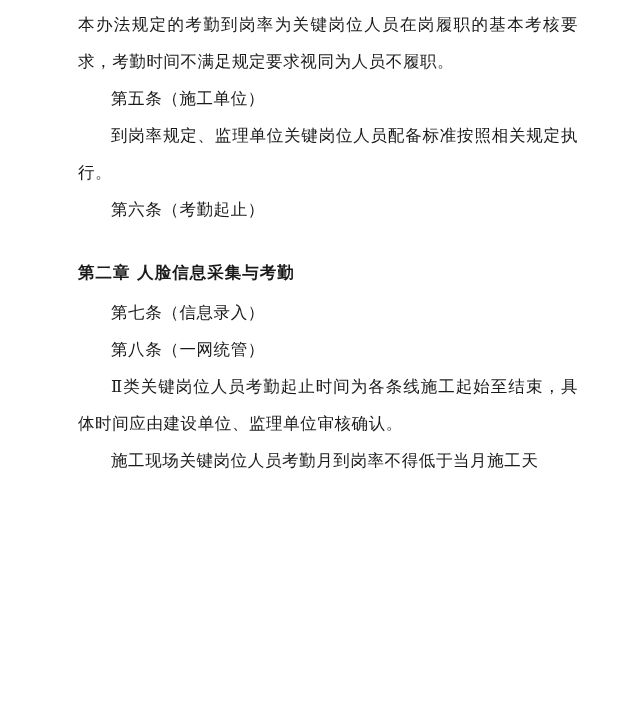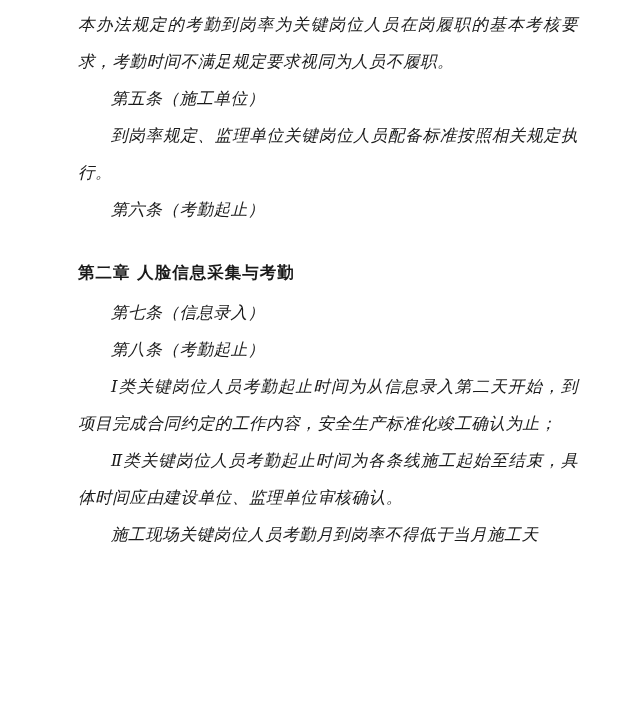--- a/index.html
+++ b/index.html
@@ -21,21 +21,20 @@
     box-sizing: border-box;
     padding: 6px 56px 0 78px;
   }
   .para {
     font-size: 16.5px;
     line-height: 37px;
     text-align: justify;
     text-justify: inter-ideograph;
     margin: 0;
     letter-spacing: 0.6px;
-    font-style: italic;
   }
   .indent {
     text-indent: 2em;
   }
   .heading {
     font-size: 16.5px;
     line-height: 37px;
     font-weight: bold;
     text-align: left;
     margin: 0;
@@ -64,22 +63,21 @@
 
   <div class="spacer-chapter"></div>
 
   <p class="heading">第二章  人脸信息采集与考勤</p>
 
   <div class="spacer-small"></div>
 
   <p class="para indent">第七条（信息录入）</p>
 
 
-  <p class="para indent">第八条（考勤起止）</p>
+  <p class="para indent">第八条（一网统管）</p>
 
-  <p class="para indent">Ⅰ类关键岗位人员考勤起止时间为从信息录入第二天开始，到项目完成合同约定的工作内容，安全生产标准化竣工确认为止；</p>
 
   <p class="para indent">Ⅱ类关键岗位人员考勤起止时间为各条线施工起始至结束，具体时间应由建设单位、监理单位审核确认。</p>
 
 
   <p class="para indent">施工现场关键岗位人员考勤月到岗率不得低于当月施工天</p>
 
 </div>
 
 </body></html>

